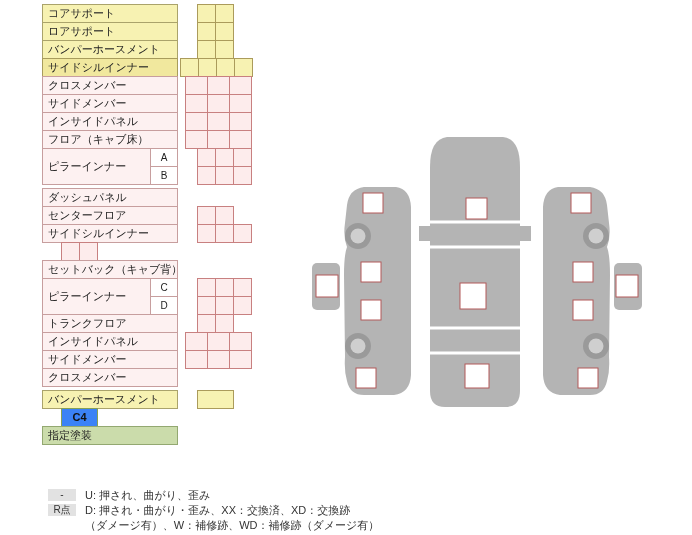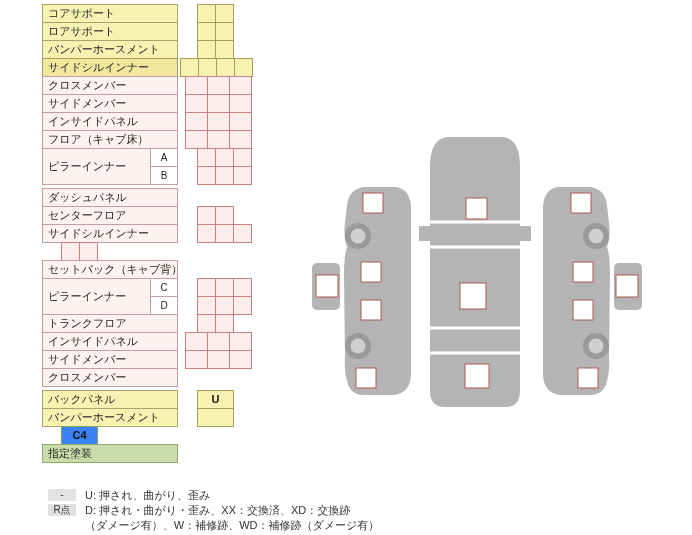--- a/index.html
+++ b/index.html
@@ -244,26 +244,20 @@
         <div class="cell c-p w23"></div>
       </div>
     </div>
 
     <div class="trow">
       <div class="lbl lbl-p">クロスメンバー</div>
     </div>
 
     <div class="gap4"></div>
 
-    <div class="trow">
-      <div class="lbl lbl-y">バックパネル</div>
-      <div class="cells m19">
-        <div class="cell c-y w37">U</div>
-      </div>
-    </div>
 
     <div class="trow">
       <div class="lbl lbl-y">バンパーホースメント</div>
       <div class="cells m19">
         <div class="cell c-y w37"></div>
       </div>
     </div>
 
     <div class="trow">
       <div class="cells m19">

